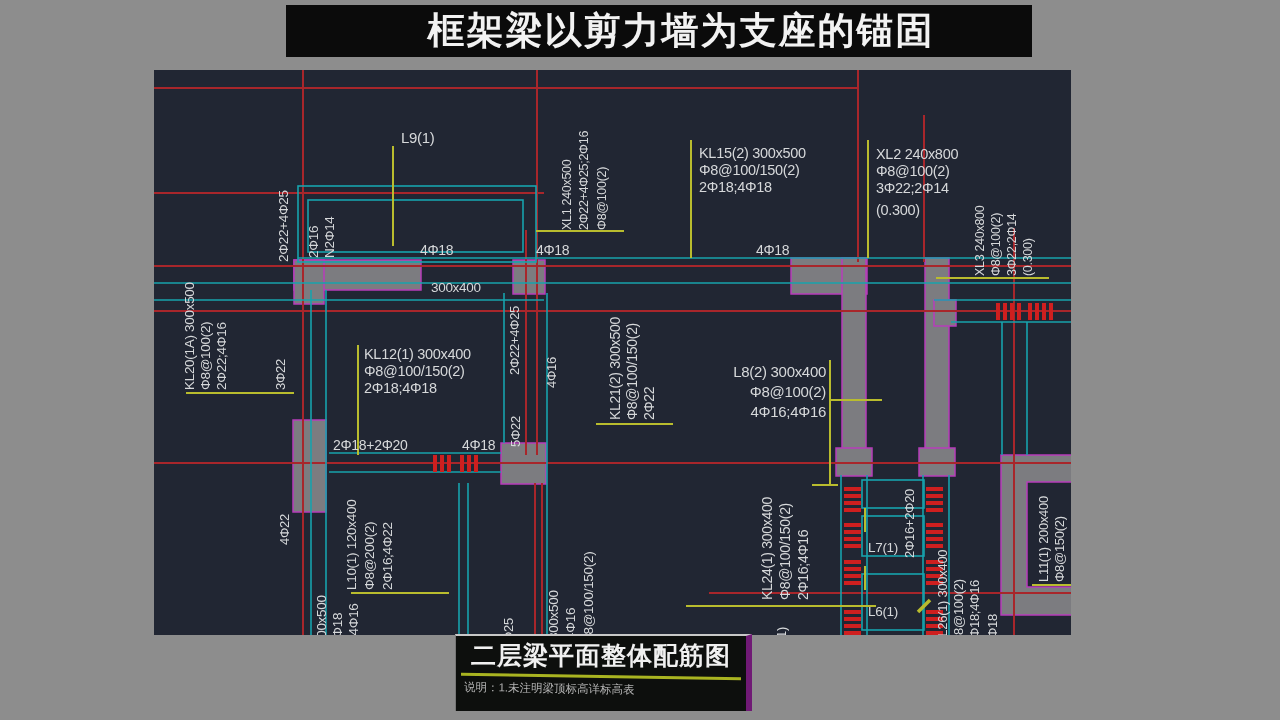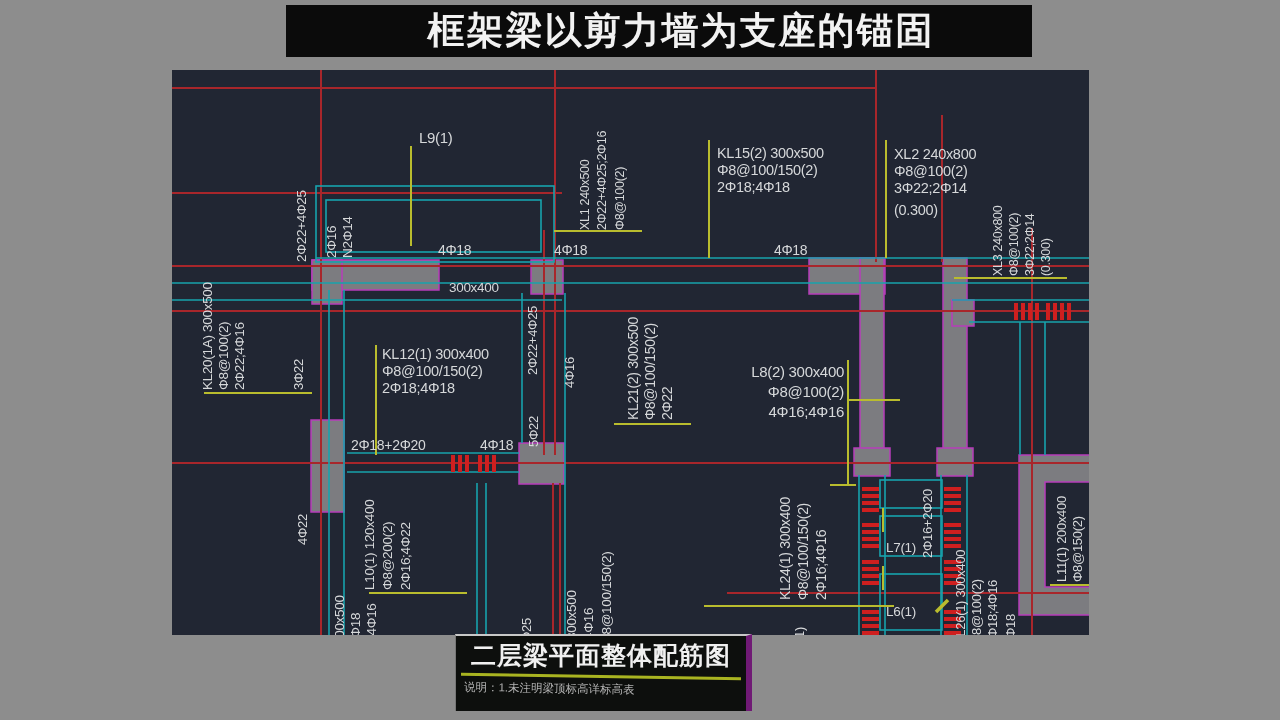--- a/index.html
+++ b/index.html
@@ -1,20 +1,20 @@
 <!DOCTYPE html>
 <html><head>
 <meta charset="utf-8">
 <style>
   html,body{margin:0;padding:0;}
   body{width:1280px;height:720px;background:#8d8d8d;font-family:"Liberation Sans",sans-serif;overflow:hidden;position:relative;}
   .page{position:absolute;inset:0;}
   .title-banner{position:absolute;left:286px;top:5px;width:702px;height:52px;background:#0b0b0b;display:flex;align-items:center;justify-content:center;padding-left:44px;}
   .title-banner span{color:#f2f2f2;font-size:37px;font-weight:bold;letter-spacing:2px;white-space:nowrap;}
-  .cad-canvas{position:absolute;left:172px;top:70px;width:917px;height:565px;background:#212633;}
+  .cad-canvas{position:absolute;left:154px;top:70px;width:917px;height:565px;background:#212633;}
   .cad-canvas svg{display:block;}
   svg text{font-family:"Liberation Sans",sans-serif;fill:#d6d8da;letter-spacing:-0.3px;}
   .footer-card{position:absolute;left:455px;top:634px;width:290px;height:75px;background:#0d0f0d;border-top:2px solid #c8c8c8;border-left:1px solid #777;border-right:6px solid #701a75;}
   .footer-title{margin-top:3px;text-align:center;color:#f0f0f0;font-size:25px;font-weight:bold;letter-spacing:1px;white-space:nowrap;}
   .footer-rule{height:3px;background:#a9b421;margin:3px 5px 0 5px;transform:rotate(0.9deg);}
   .footer-note{margin:4px 0 0 8px;color:#b5b5b5;font-size:11.5px;transform:rotate(0.9deg);white-space:nowrap;}
 </style>
 </head>
 <body>
 

